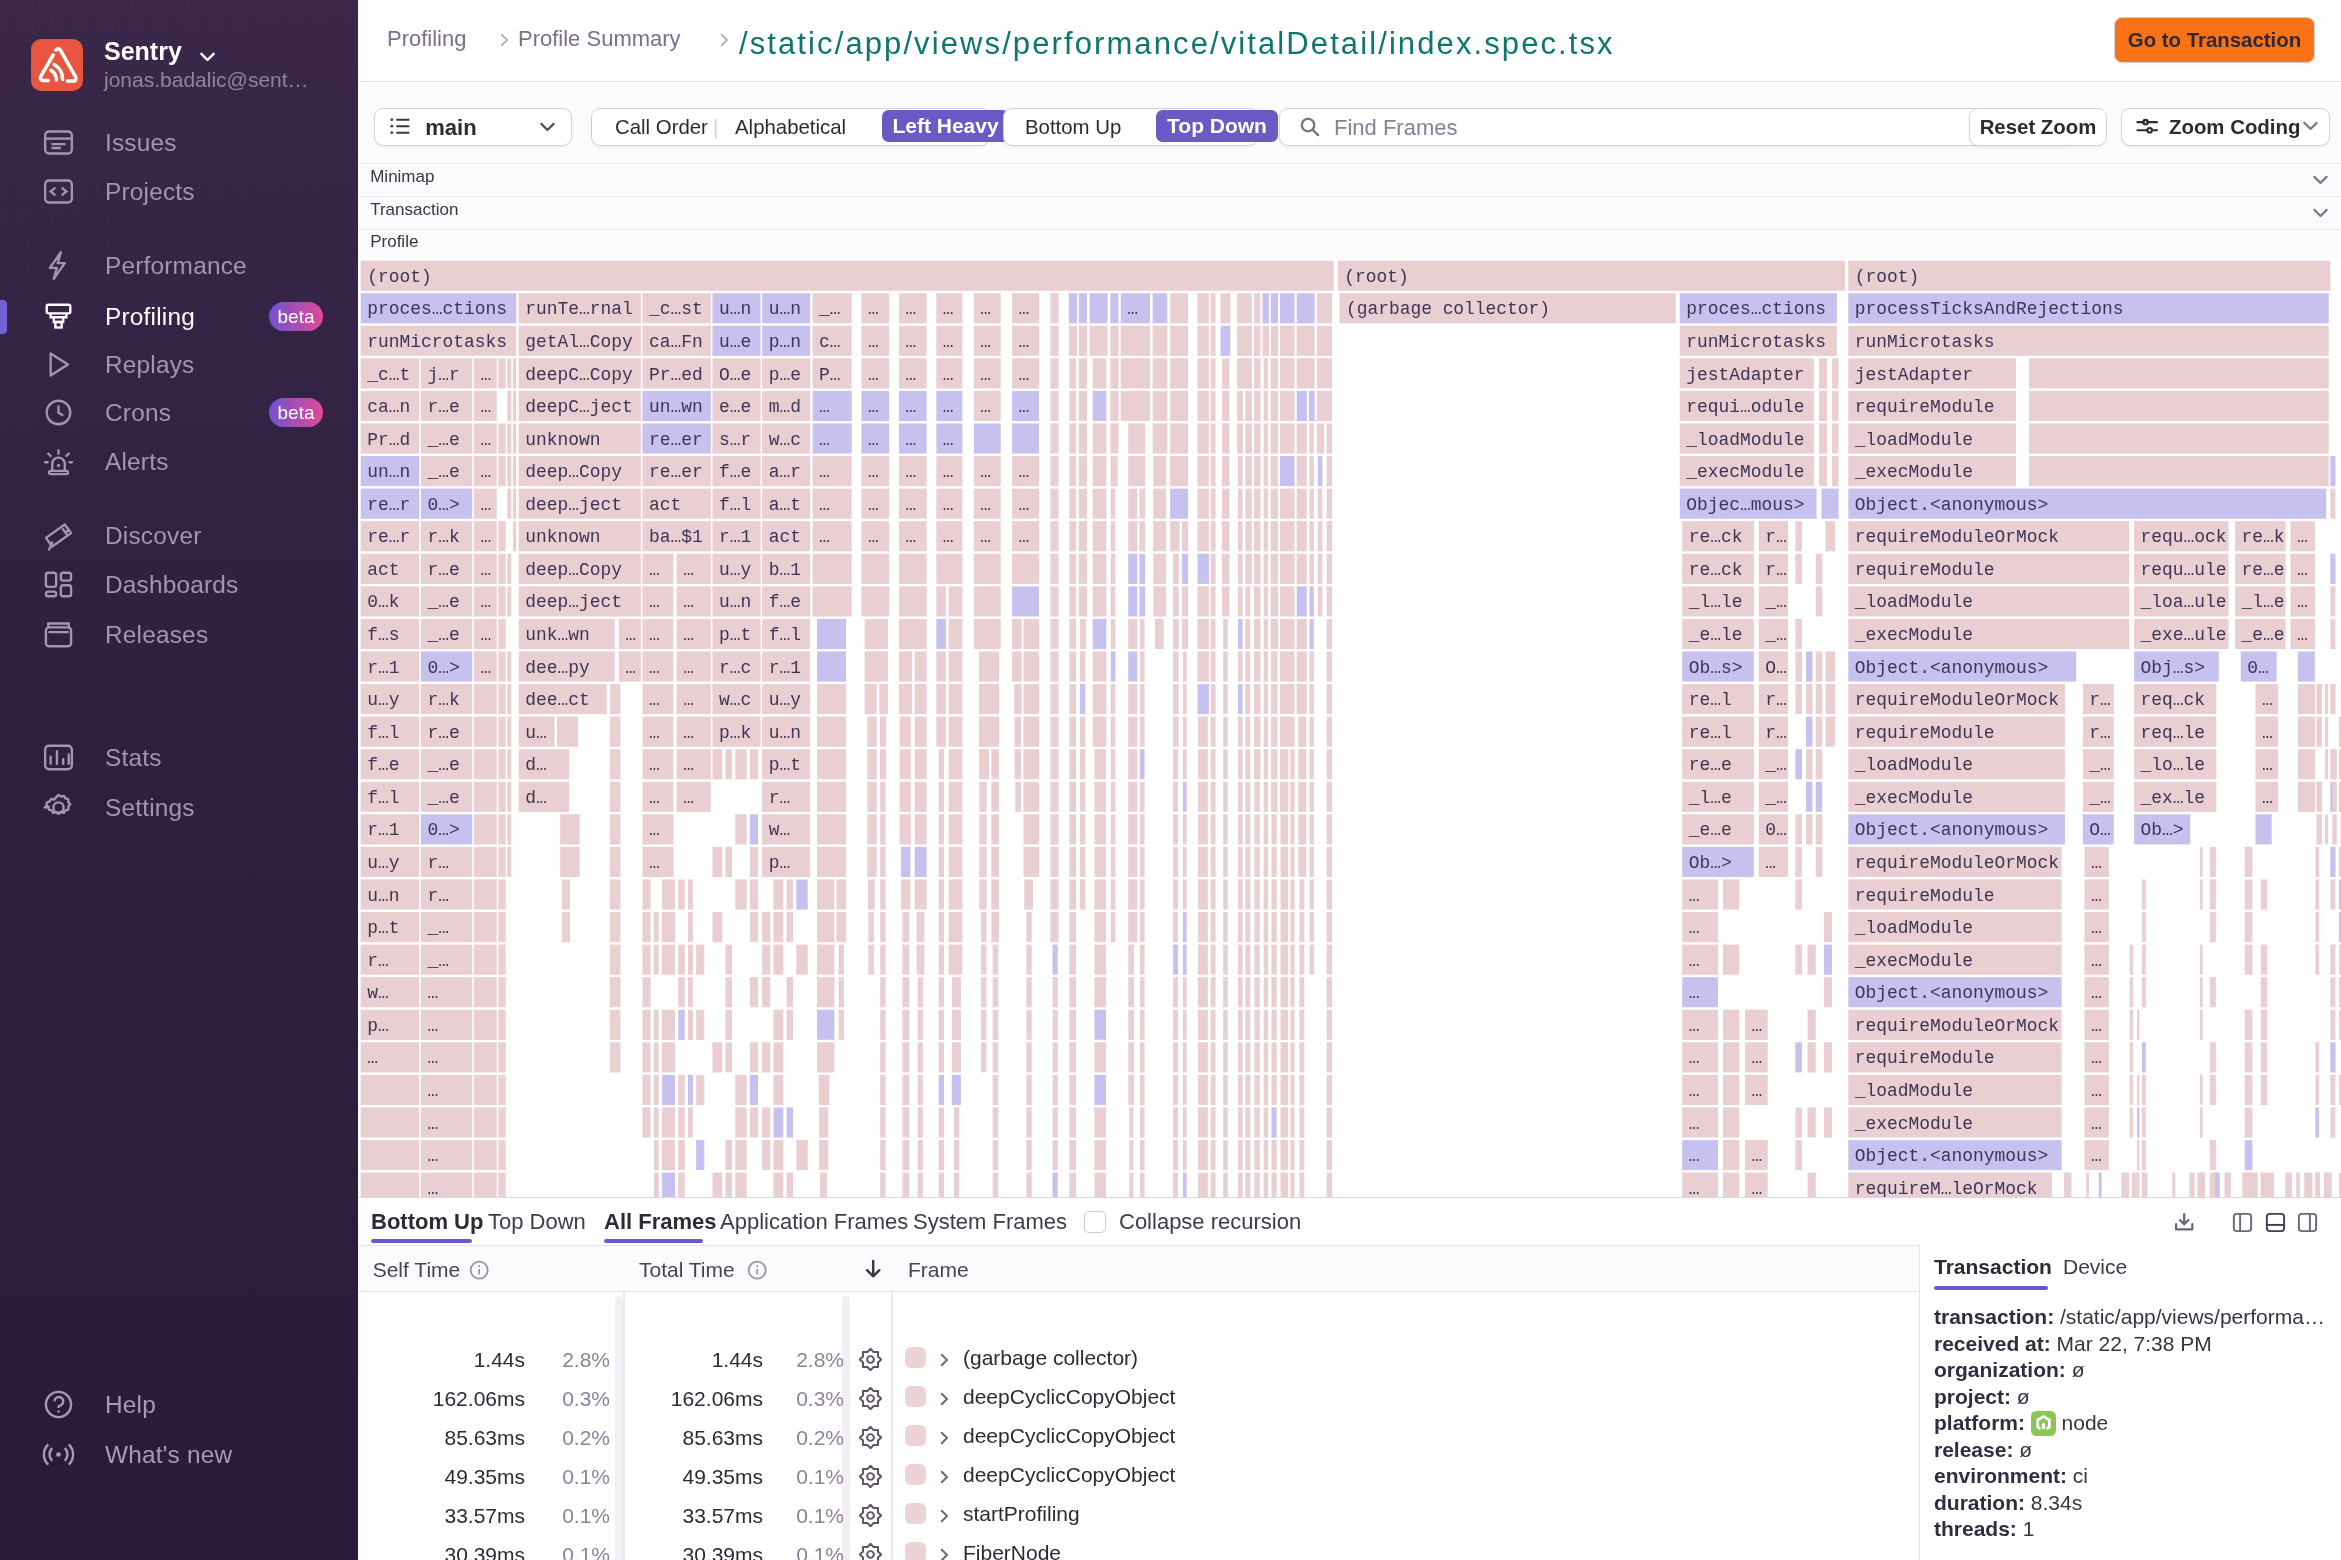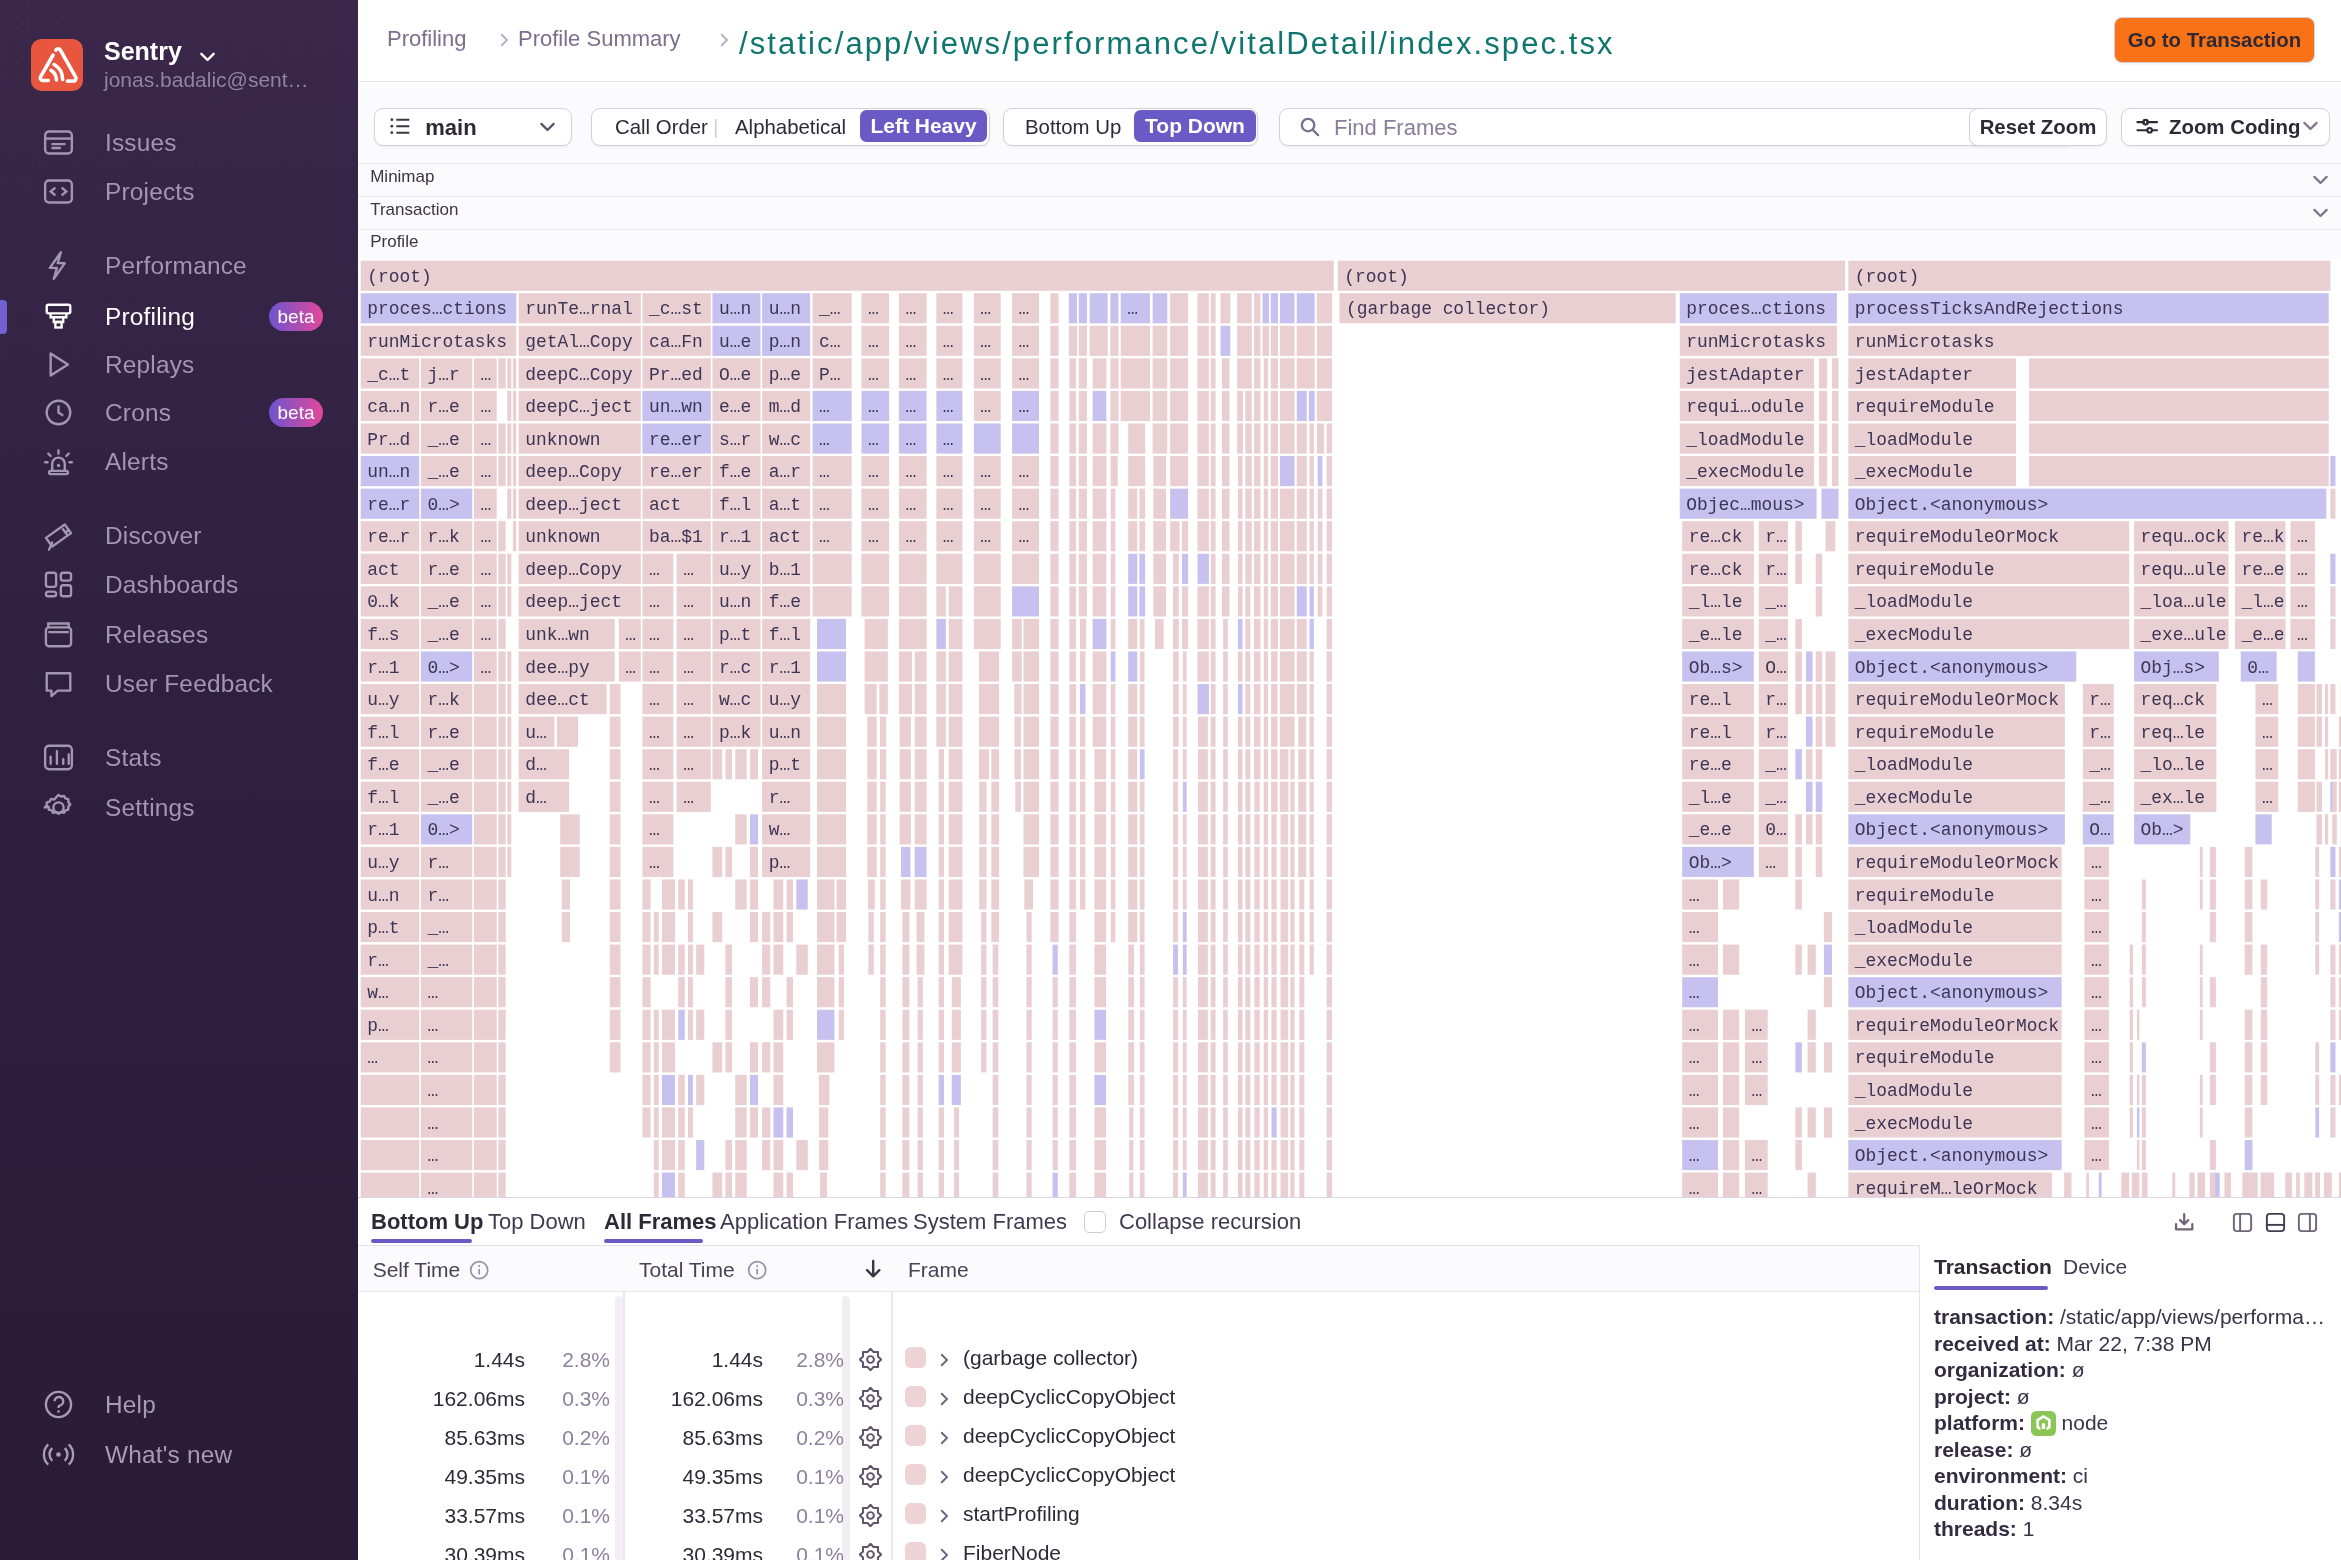--- a/index.html
+++ b/index.html
@@ -20,21 +20,21 @@
 #hdr { position:absolute; left:0; top:0; width:1984px; height:82px; background:#fff; border-bottom:1.6px solid #e6e1ea; }
 .crumb { font-size:22px; color:#7c6e8c; }
 #path { font-size:31px; color:#0f766e; letter-spacing:2.1px; }
 #gototxn { position:absolute; right:27px; top:17px; width:201px; height:46px; border:1.6px solid #d5cfdc; border-radius:8.1px;
   background:#f97316; font-size:20.4px; font-weight:700; color:#2f2936; text-align:center; line-height:45px;
   box-shadow:0 1.6px 1.6px rgba(50,40,60,.04); }
 #toolbar { position:absolute; left:0; top:84px; width:1984px; height:79px; background:#fbfafc; }
 .tbtn { position:absolute; top:23.6px; height:38px; background:#fff; border:1.6px solid #d5cfdc; border-radius:9px;
   font-size:21px; color:#2f2936; box-shadow:0 1.6px 1.6px rgba(50,40,60,.04); }
 .segt { position:absolute; top:7.3px; font-size:20.4px; color:#2f2936; }
-.segon { position:absolute; top:1.6px; height:32px; line-height:32px; background:#6a5ac6; color:#fff; font-weight:700; border-radius:6.5px; font-size:21px; text-align:center; }
+.segon { position:absolute; top:1.6px; height:32px; line-height:32px; background:#6a5ac6; color:#fff; font-weight:700; border-radius:6.5px; font-size:21px; text-align:center;margin-left:22px; }
 #rows3 { position:absolute; left:0; top:163px; width:1984px; }
 .srow { position:relative; width:1984px; background:#fbfafc; border-top:1.6px solid #eae5ee; }
 .srow .lab { position:absolute; left:12.2px; font-size:17px; color:#3d3444; }
 #flame { position:absolute; left:0; top:259px; width:1984px; height:938px; background:#fff; overflow:hidden; }
 #bpanel { position:absolute; left:0; top:1197px; width:1984px; height:363px; background:#fff; border-top:1.6px solid #dcd6e2; }
 .btab { position:absolute; top:11.4px; font-size:22px; color:#41394e; white-space:nowrap; }
 .btabon { font-weight:700; color:#2f2936; }
 .underl { position:absolute; top:41px; height:4.1px; background:#6a5ac6; border-radius:2.4px; }
 #thead { position:absolute; left:0; top:47px; width:1984px; height:47px; background:#fbfafc;
   border-top:1.6px solid #e6e1ea; border-bottom:1.6px solid #e6e1ea; }
@@ -133,26 +133,20 @@
           <rect x="5" y="30" width="13" height="6" rx="3"></rect>
         </svg></span>
       <span class="nlab" style="color:#a297b2">Dashboards</span>
     </div>
     <div class="nav" style="top:610px">
       <span class="nico"><svg width="33" height="33" viewBox="0 0 42 42" fill="none" stroke="#a297b2" stroke-width="3">
           <rect x="5" y="12" width="32" height="24" rx="4"></rect>
           <path d="M8 12V7h26v5M8 18h26"></path>
         </svg></span>
       <span class="nlab" style="color:#a297b2">Releases</span>
-    </div>
-    <div class="nav" style="top:659px">
-      <span class="nico"><svg width="33" height="33" viewBox="0 0 42 42" fill="none" stroke="#a297b2" stroke-width="3">
-          <path d="M6 8h30v22H20l-8 7v-7H6z" stroke-linejoin="round"></path>
-        </svg></span>
-      <span class="nlab" style="color:#a297b2">User Feedback</span>
     </div>
     <div class="nav" style="top:733px">
       <span class="nico"><svg width="33" height="33" viewBox="0 0 42 42" fill="none" stroke="#a297b2" stroke-width="3">
           <rect x="4" y="6" width="34" height="30" rx="5"></rect>
           <path d="M11 29v-9M19 29V13M27 29v-6M34 29V17" stroke-linecap="round"></path>
         </svg></span>
       <span class="nlab" style="color:#a297b2">Stats</span>
     </div>
     <div class="nav" style="top:783px">
       <span class="nico"><svg width="33" height="33" viewBox="0 0 42 42" fill="none" stroke="#a297b2" stroke-width="3">

